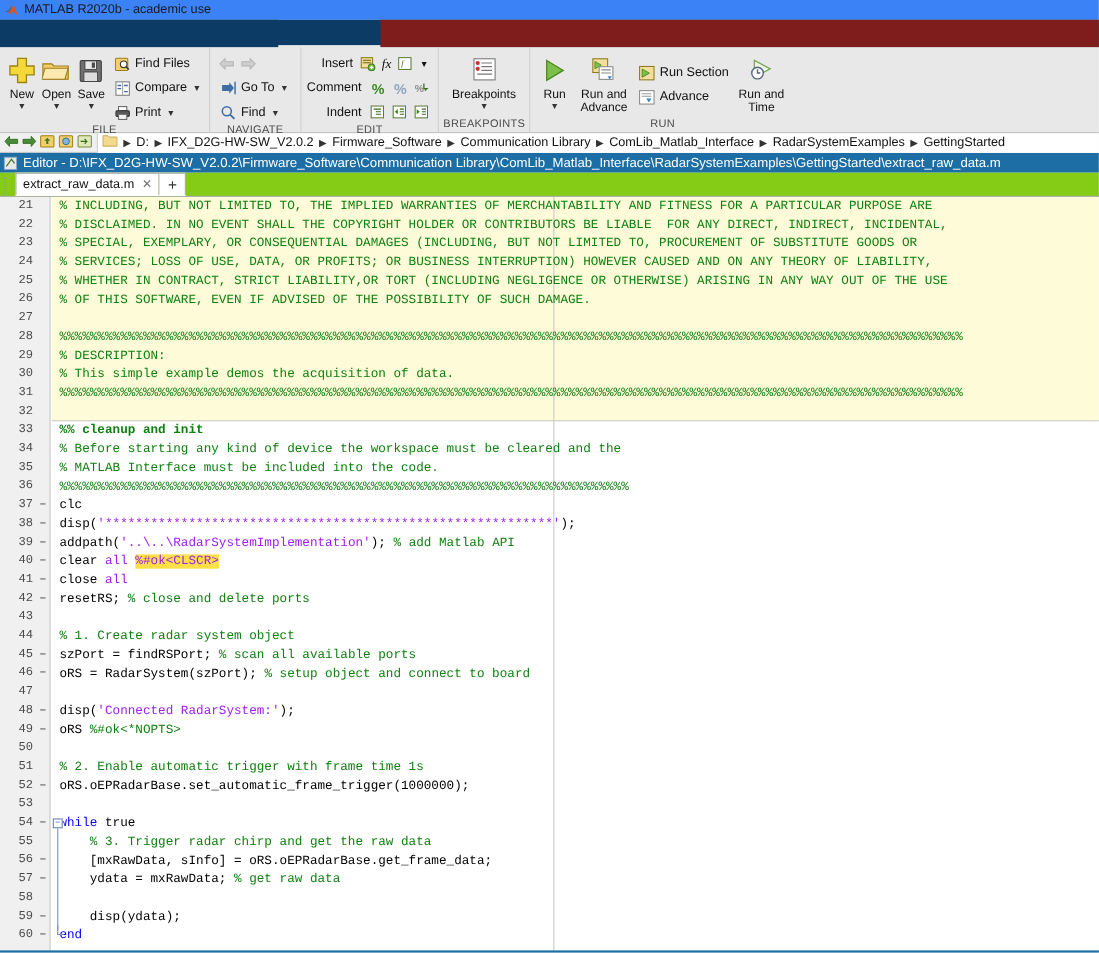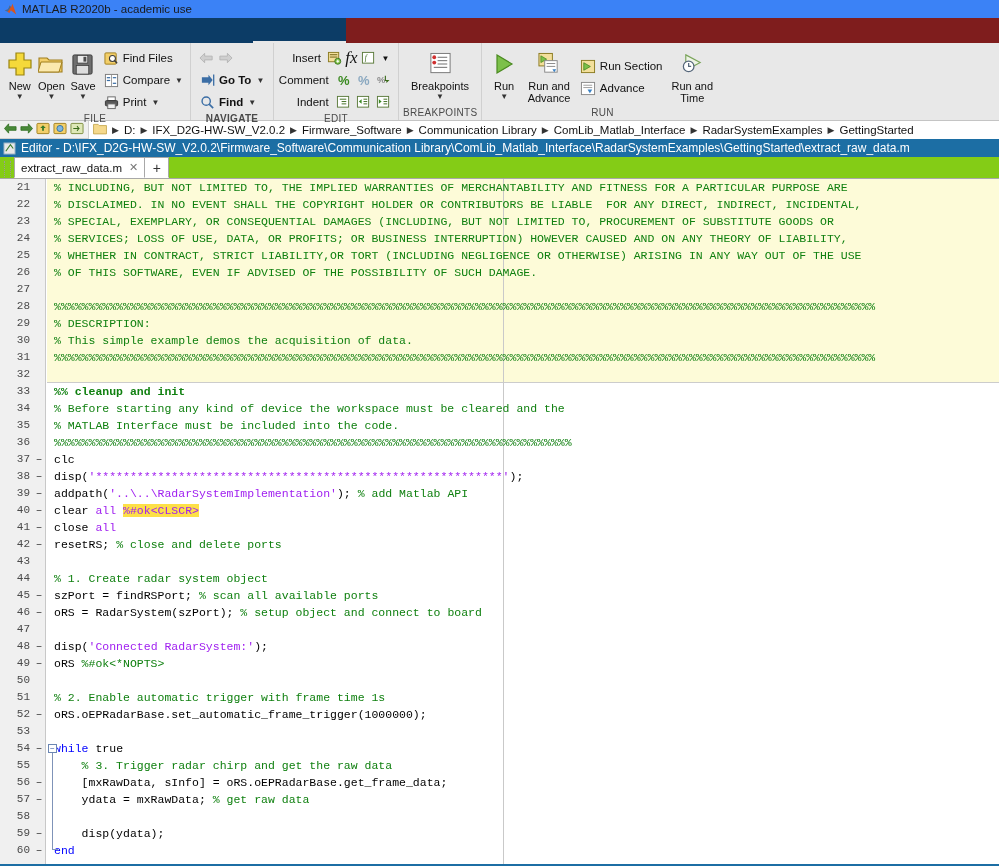--- a/index.html
+++ b/index.html
@@ -376,21 +376,21 @@
             </svg>
           </span>
           <span class="lbl">Print</span>
           <span class="dd">▼</span>
         </div>
       </div>
     </div>
     <div class="rglabel">FILE</div>
   </div>
 
-  <div class="rgroup" style="width:83px;font-weight:bold;">
+  <div class="rgroup" style="width:83px;">
     <div class="rgbody">
       <div class="smallcol">
         <div class="smallbtn" style="padding-left:2px;">
           <span class="ic">
             <svg width="15" height="12" viewBox="0 0 16 12">
               <path d="M6 1 L1 6 L6 11 L6 8 L14 8 L14 4 L6 4 Z" fill="#cfcfcf" stroke="#b5b5b5"></path>
             </svg>
           </span>
           <span class="ic">
             <svg width="15" height="12" viewBox="0 0 16 12">
@@ -430,21 +430,21 @@
           <span class="etext">Insert</span>
           <span class="eic">
             <svg width="15" height="14" viewBox="0 0 16 15">
               <rect x="1.5" y="1.5" width="11" height="10" fill="#f3df9b" stroke="#8a7a20"></rect>
               <line x1="3" y1="4" x2="11" y2="4" stroke="#6a5c10"></line>
               <line x1="3" y1="6.5" x2="11" y2="6.5" stroke="#6a5c10"></line>
               <circle cx="11.5" cy="11" r="3.2" fill="#7fc04a" stroke="#3e7a20"></circle>
               <path d="M10 11 h3 M11.5 9.5 v3" stroke="#ffffff" stroke-width="1.1"></path>
             </svg>
           </span>
-          <span class="eic" style="font-family:'Liberation Serif',serif;font-style:italic;font-size:17px;color:#111;">fx</span>
+          <span class="eic" style="font-family:'Liberation Serif',serif;font-style:italic;font-size:12px;color:#111;">fx</span>
           <span class="eic">
             <svg width="15" height="14" viewBox="0 0 16 15">
               <rect x="1.5" y="1.5" width="12" height="11.5" fill="#ffffff" stroke="#5a7a3a"></rect>
               <text x="4" y="10" font-size="8" font-style="italic" font-family="serif" fill="#3a6a1a">f</text>
             </svg>
           </span>
           <span class="eic" style="font-size:8px;">▼</span>
         </div>
         <div class="editrow">
           <span class="etext">Comment</span>

